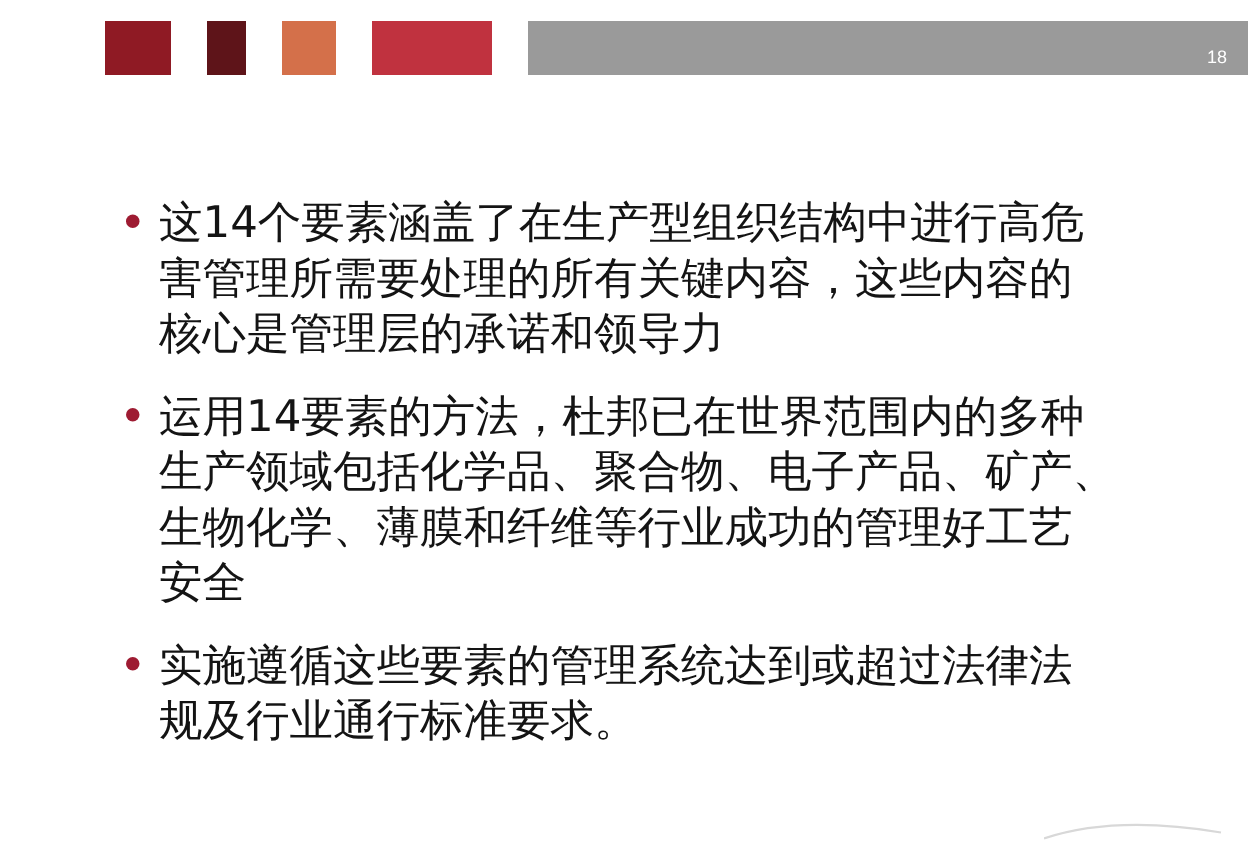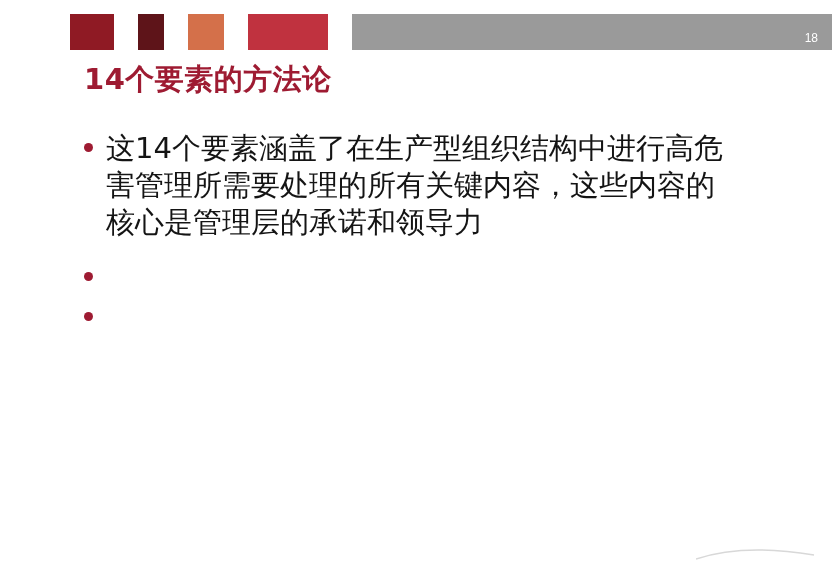--- a/index.html
+++ b/index.html
@@ -106,37 +106,42 @@
   <div class="topbar">
     <div class="seg seg-dark"></div>
     <div class="seg seg-maroon"></div>
     <div class="seg seg-orange"></div>
     <div class="seg seg-red"></div>
     <div class="seg seg-grey">
       <div class="page-number">18</div>
     </div>
   </div>
 
-  <div class="title">14个要素的方法论</div>
 
   <div class="content">
 
     <div class="bullet-row">
       <div class="bullet-dot"></div>
       <div class="bullet-text">这14个要素涵盖了在生产型组织结构中进行高危
 害管理所需要处理的所有关键内容，这些内容的
 核心是管理层的承诺和领导力</div>
     </div>
 
     <div class="bullet-row">
       <div class="bullet-dot"></div>
+      <div class="bullet-text">运用14要素的方法，杜邦已在世界范围内的多种
+生产领域包括化学品、聚合物、电子产品、矿产、
+生物化学、薄膜和纤维等行业成功的管理好工艺
+安全</div>
     </div>
 
     <div class="bullet-row">
       <div class="bullet-dot"></div>
+      <div class="bullet-text">实施遵循这些要素的管理系统达到或超过法律法
+规及行业通行标准要求。</div>
     </div>
 
   </div>
 
   <svg class="footer-deco" viewBox="0 0 120 18" xmlns="http://www.w3.org/2000/svg">
     <path d="M0 16 C 30 6, 70 4, 118 12" stroke="#d8d8d8" stroke-width="1.5" fill="none"></path>
   </svg>
 
 </div>
 

